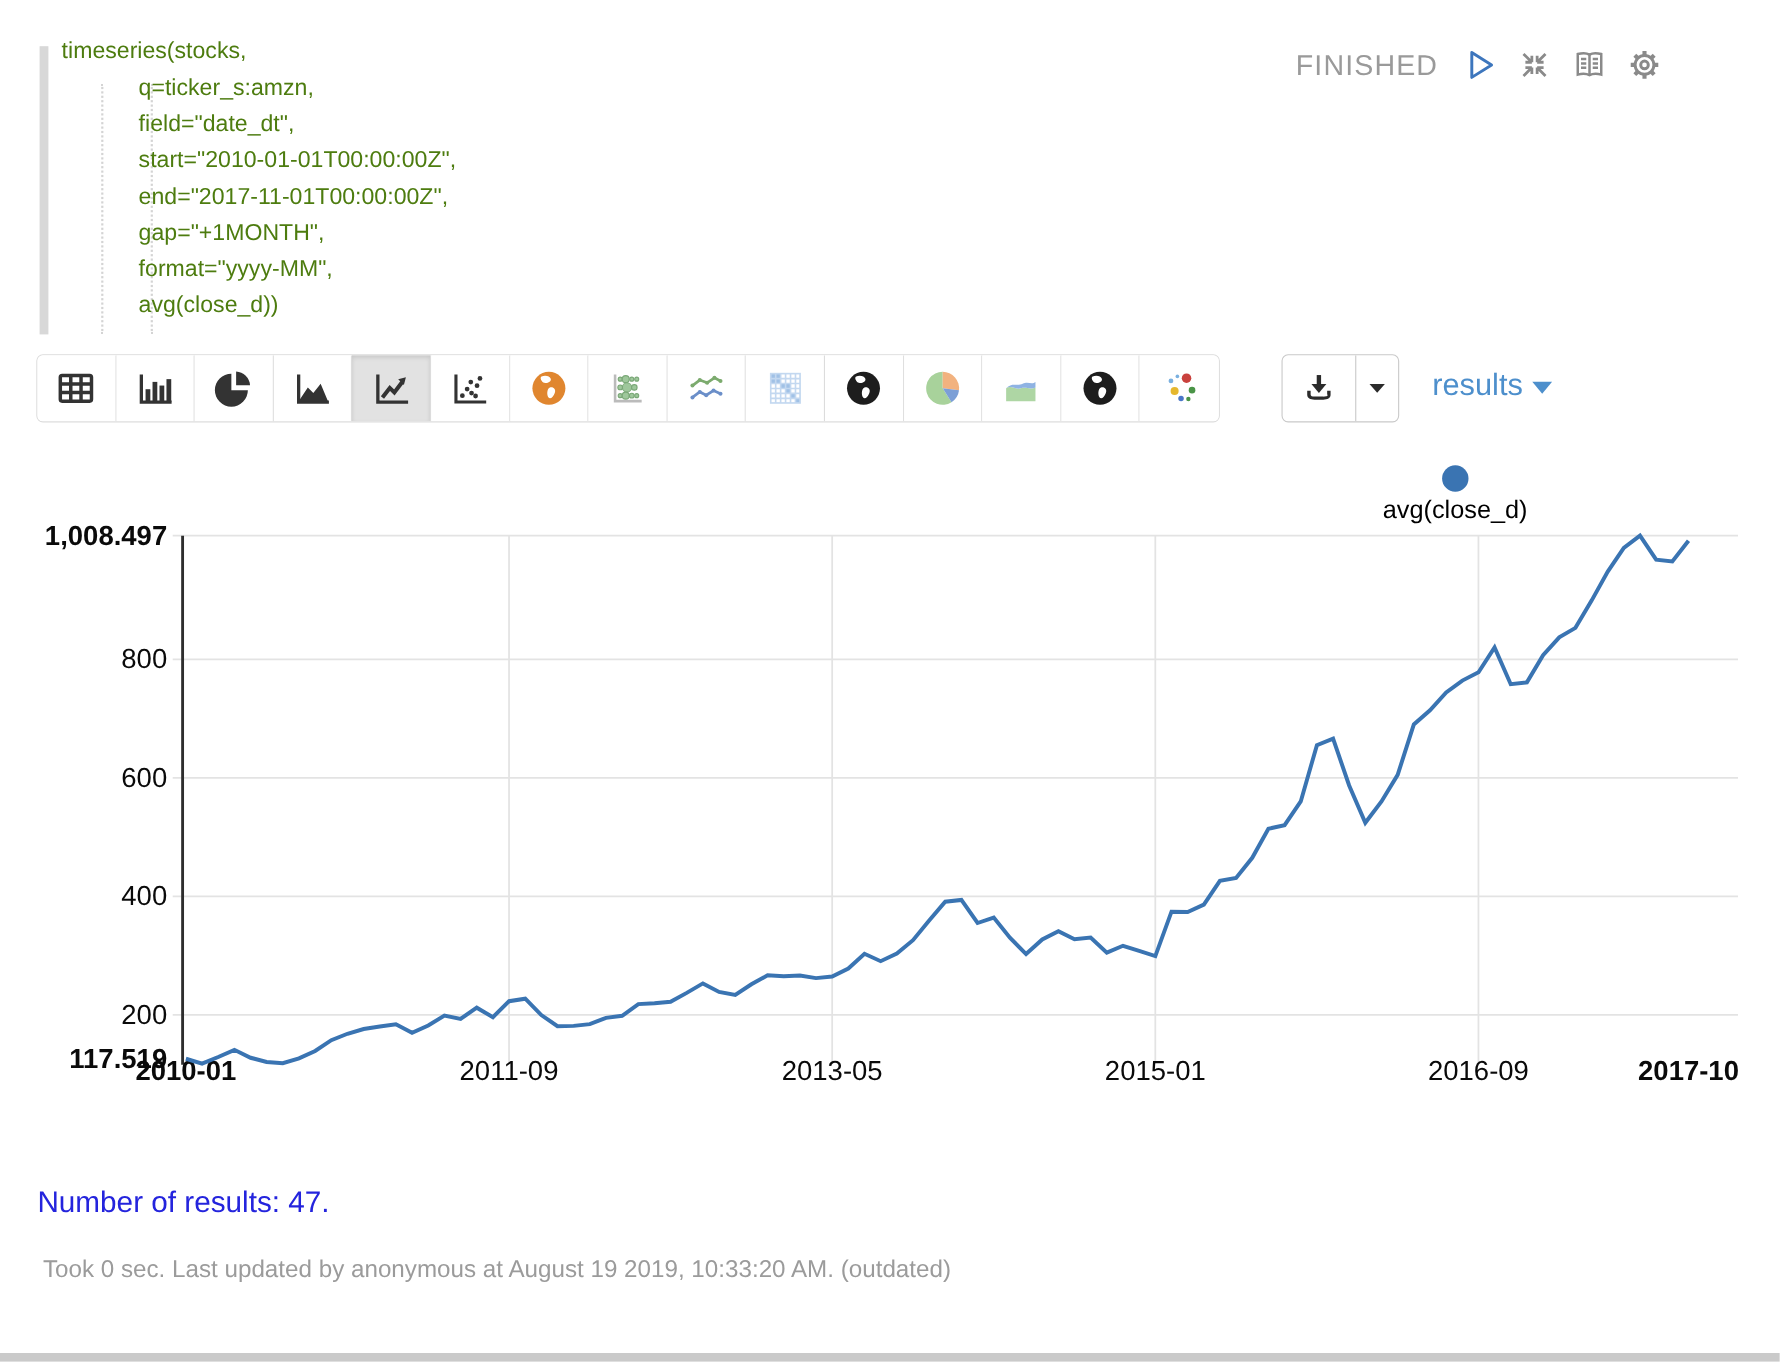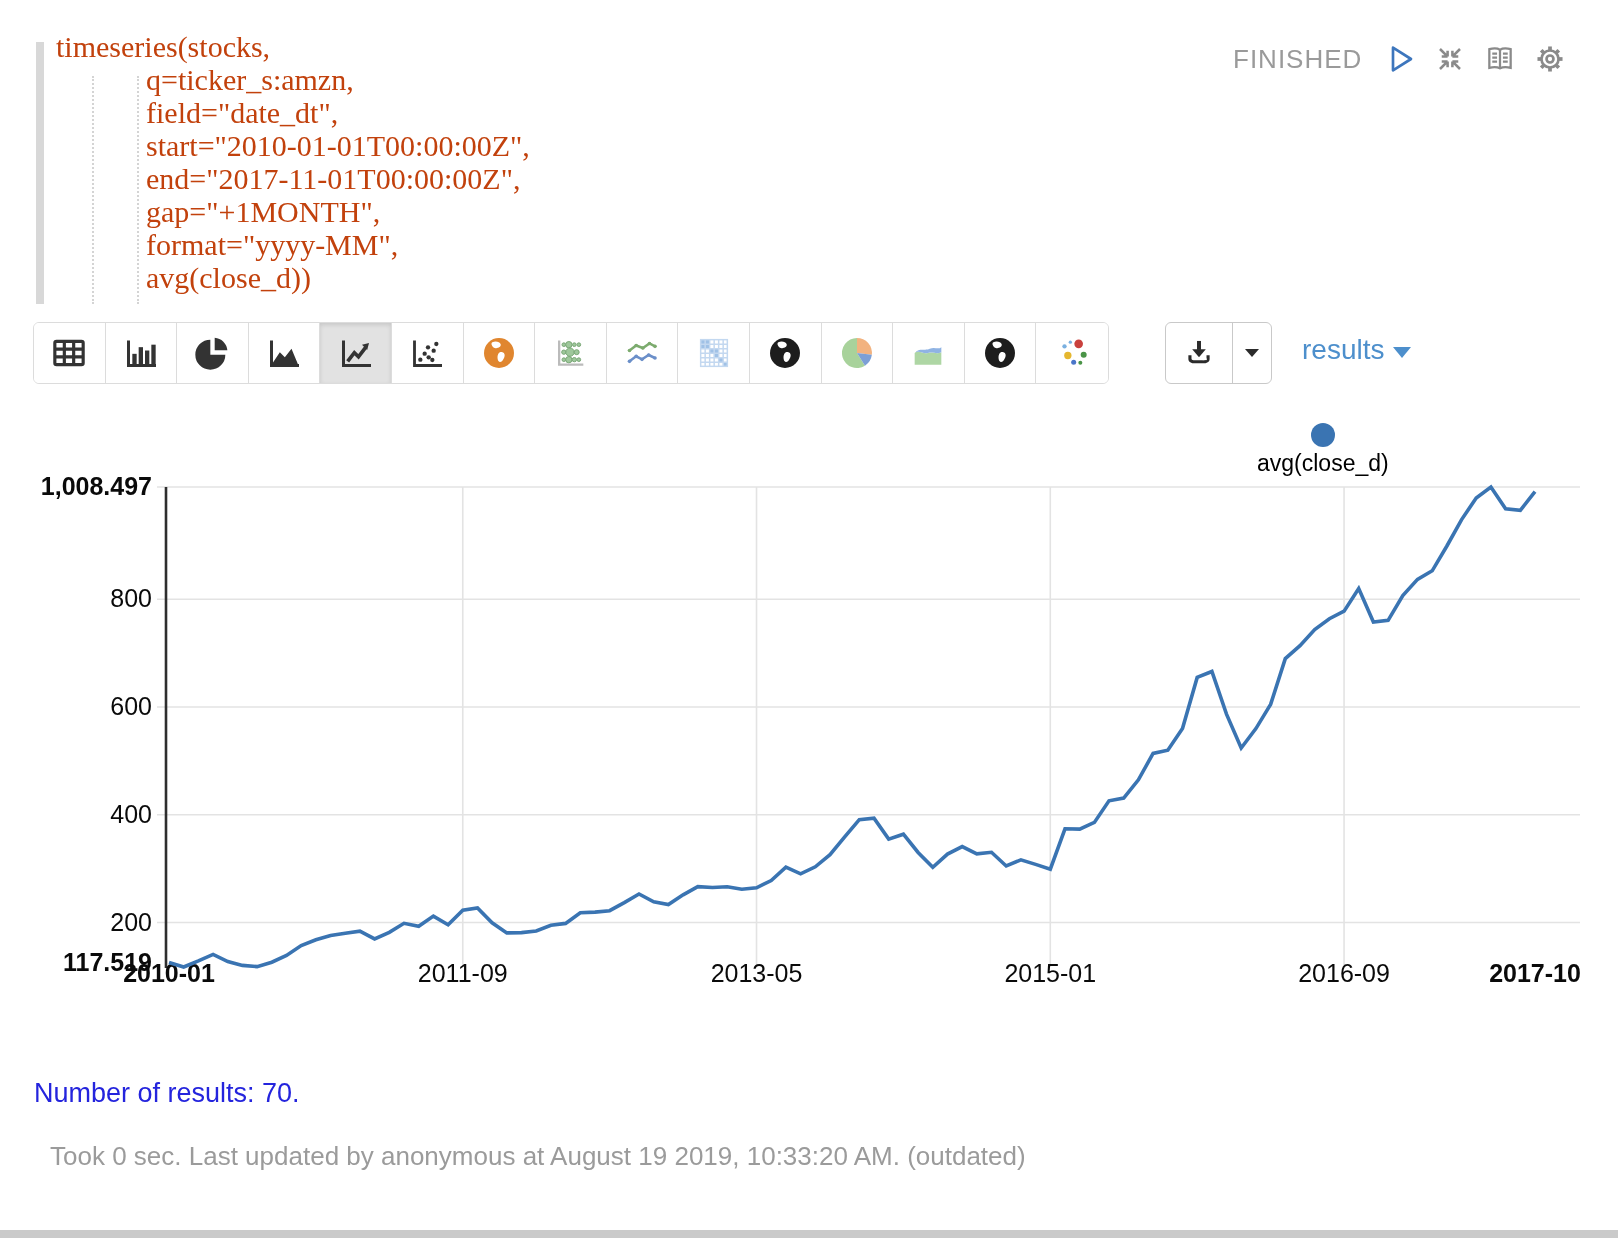--- a/index.html
+++ b/index.html
@@ -2,27 +2,27 @@
 <html><head>
 <meta charset="utf-8">
 <style>
   html,body{margin:0;padding:0;background:#fff;}
   body{width:1618px;height:1238px;position:relative;overflow:hidden;
        font-family:"Liberation Sans","DejaVu Sans",sans-serif;color:#111;}
 
   
   .gutter-bar{position:absolute;left:36px;top:42px;width:8px;height:262px;background:#d8d8d8;}
   pre.code{position:absolute;left:56px;top:30px;margin:0;
-           font-family:Liberation Serif, serif;
-           font-size:30px;line-height:33px;color:#c2410c;white-space:pre;}
+           font-family:Liberation Sans, sans-serif;
+           font-size:21px;line-height:33px;color:#4d7c0f;white-space:pre;}
   .indent-guide{position:absolute;top:76px;height:228px;width:0;border-left:2px dotted #d4d4d4;}
   .ig1{left:92px}.ig2{left:137px}
 
   
-  .status-row{position:absolute;left:1233px;top:40px;height:38px;display:flex;align-items:center;gap:17px;}
+  .status-row{position:absolute;left:1178px;top:40px;height:38px;display:flex;align-items:center;gap:17px;}
   .finished{color:#9a9a9a;font-size:26px;letter-spacing:1px;margin-right:6px;}
   .status-row svg{display:block;}
 
   
   .chart-type-group{position:absolute;left:33px;top:322px;display:flex;background:#fff;
                     border:1px solid #dcdcdc;border-radius:6px;overflow:hidden;}
   .ct-btn{width:71.6px;height:60px;display:flex;align-items:center;justify-content:center;
           background:#fff;border-right:1px solid #dcdcdc;cursor:pointer;box-sizing:border-box;}
   .ct-btn:last-child{border-right:none;}
   .ct-btn.selected{background:#e2e2e2;box-shadow:inset 0 2px 4px rgba(0,0,0,.12);}
@@ -41,21 +41,21 @@
   .legend-label{font-size:23px;color:#000;}
   #chart-svg{position:absolute;left:0;top:410px;}
   .grid{stroke:#e3e3e3;stroke-width:1.6;}
   .axis{stroke:#2e2e2e;stroke-width:2.6;}
   text.ylab,text.xlab{font-family:"Liberation Sans","DejaVu Sans",sans-serif;font-size:25px;fill:#0a0a0a;}
   text.boldlab{font-weight:bold;}
   .series-line{fill:none;stroke-width:3.6;stroke-linejoin:miter;stroke-linecap:butt;}
 
   
   .results{position:absolute;left:34px;top:1078px;font-size:27px;color:#2424dd;}
-  .meta{position:absolute;left:50px;top:1141px;font-size:26px;color:#9b9b9b;}
+  .meta{position:absolute;left:39px;top:1141px;font-size:22px;color:#9b9b9b;}
   .bottom-divider{position:absolute;left:0;top:1230px;width:1618px;height:8px;background:#cacaca;}
 </style>
 </head>
 <body>
 
 <div class="gutter-bar"></div>
 <div class="indent-guide ig1"></div>
 <div class="indent-guide ig2"></div>
 <pre class="code">timeseries(stocks,
             q=ticker_s:amzn,
@@ -311,15 +311,15 @@
     <text x="152" y="561" text-anchor="end" class="ylab boldlab">117.519</text>
     <text x="169" y="572" text-anchor="middle" class="xlab boldlab">2010-01</text>
     <text x="462.76344086021504" y="572" text-anchor="middle" class="xlab">2011-09</text>
     <text x="756.5268817204301" y="572" text-anchor="middle" class="xlab">2013-05</text>
     <text x="1050.2903225806451" y="572" text-anchor="middle" class="xlab">2015-01</text>
     <text x="1344.0537634408602" y="572" text-anchor="middle" class="xlab">2016-09</text>
     <text x="1535" y="572" text-anchor="middle" class="xlab boldlab">2017-10</text>
     <polyline points="169.0,552.5 183.7,557.0 198.4,550.9 213.1,544.4 227.8,551.6 242.4,555.4 257.1,556.6 271.8,552.2 286.5,545.4 301.2,535.6 315.9,529.8 330.6,525.5 345.3,523.2 359.9,521.2 374.6,528.9 389.3,522.3 404.0,513.3 418.7,516.3 433.4,506.1 448.1,514.7 462.8,500.2 477.5,497.9 492.1,512.8 506.8,522.9 521.5,522.6 536.2,521.0 550.9,515.3 565.6,513.4 580.3,502.8 595.0,502.1 609.6,500.7 624.3,492.6 639.0,484.0 653.7,491.8 668.4,494.5 683.1,484.8 697.8,476.7 712.5,477.5 727.2,476.8 741.8,479.2 756.5,477.8 771.2,470.5 785.9,457.1 800.6,463.8 815.3,456.8 830.0,444.7 844.7,426.9 859.3,409.7 874.0,408.1 888.7,429.1 903.4,424.2 918.1,442.5 932.8,457.3 947.5,444.1 962.2,436.6 976.8,443.9 991.5,442.3 1006.2,456.0 1020.9,449.8 1035.6,454.4 1050.3,459.2 1065.0,418.8 1079.7,419.1 1094.4,412.4 1109.0,390.8 1123.7,388.1 1138.4,369.8 1153.1,343.4 1167.8,340.2 1182.5,318.6 1197.2,267.4 1211.9,261.5 1226.5,304.1 1241.2,338.0 1255.9,318.6 1270.6,294.4 1285.3,248.6 1300.0,235.7 1314.7,219.5 1329.4,208.7 1344.1,201.2 1358.7,178.5 1373.4,212.0 1388.1,210.3 1402.8,185.6 1417.5,169.4 1432.2,160.8 1446.9,136.0 1461.6,109.6 1476.2,88.0 1490.9,77.0 1505.6,98.8 1520.3,100.4 1535.0,81.6" class="series-line" stroke="#3a74b2"></polyline>
   </svg>
 
-<div class="results">Number of results: 70.</div>
+<div class="results">Number of results: 47.</div>
 <div class="meta">Took 0 sec. Last updated by anonymous at August 19 2019, 10:33:20 AM. (outdated)</div>
 <div class="bottom-divider"></div>
 
 </body></html>

